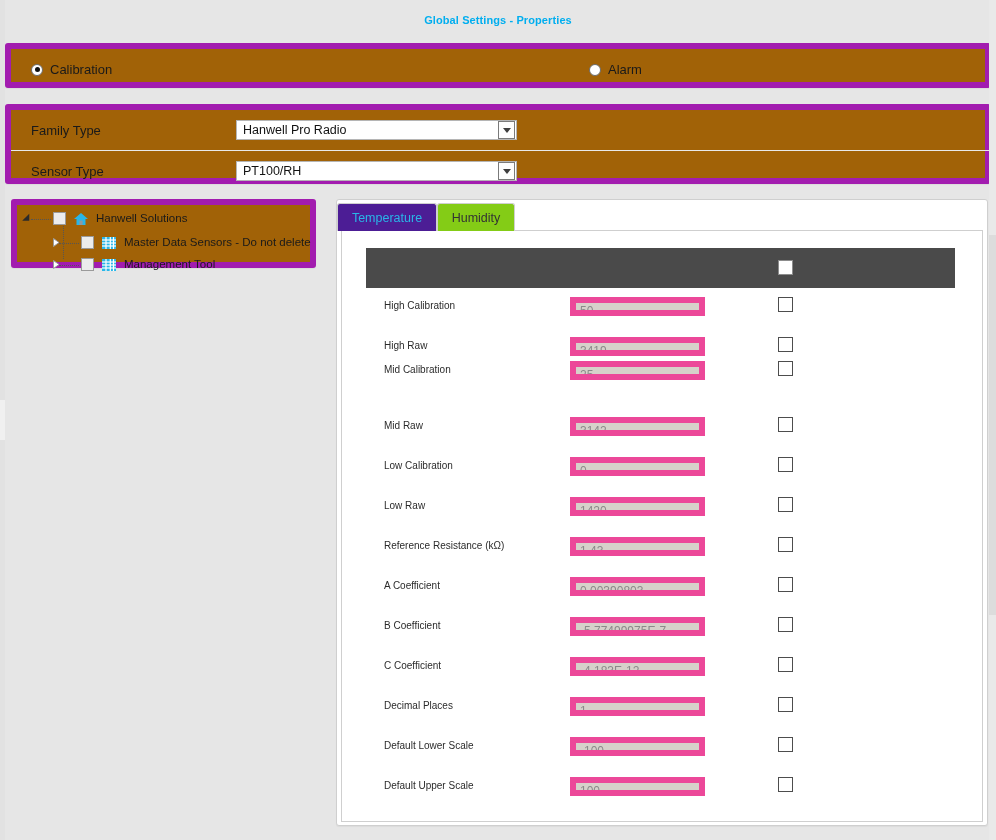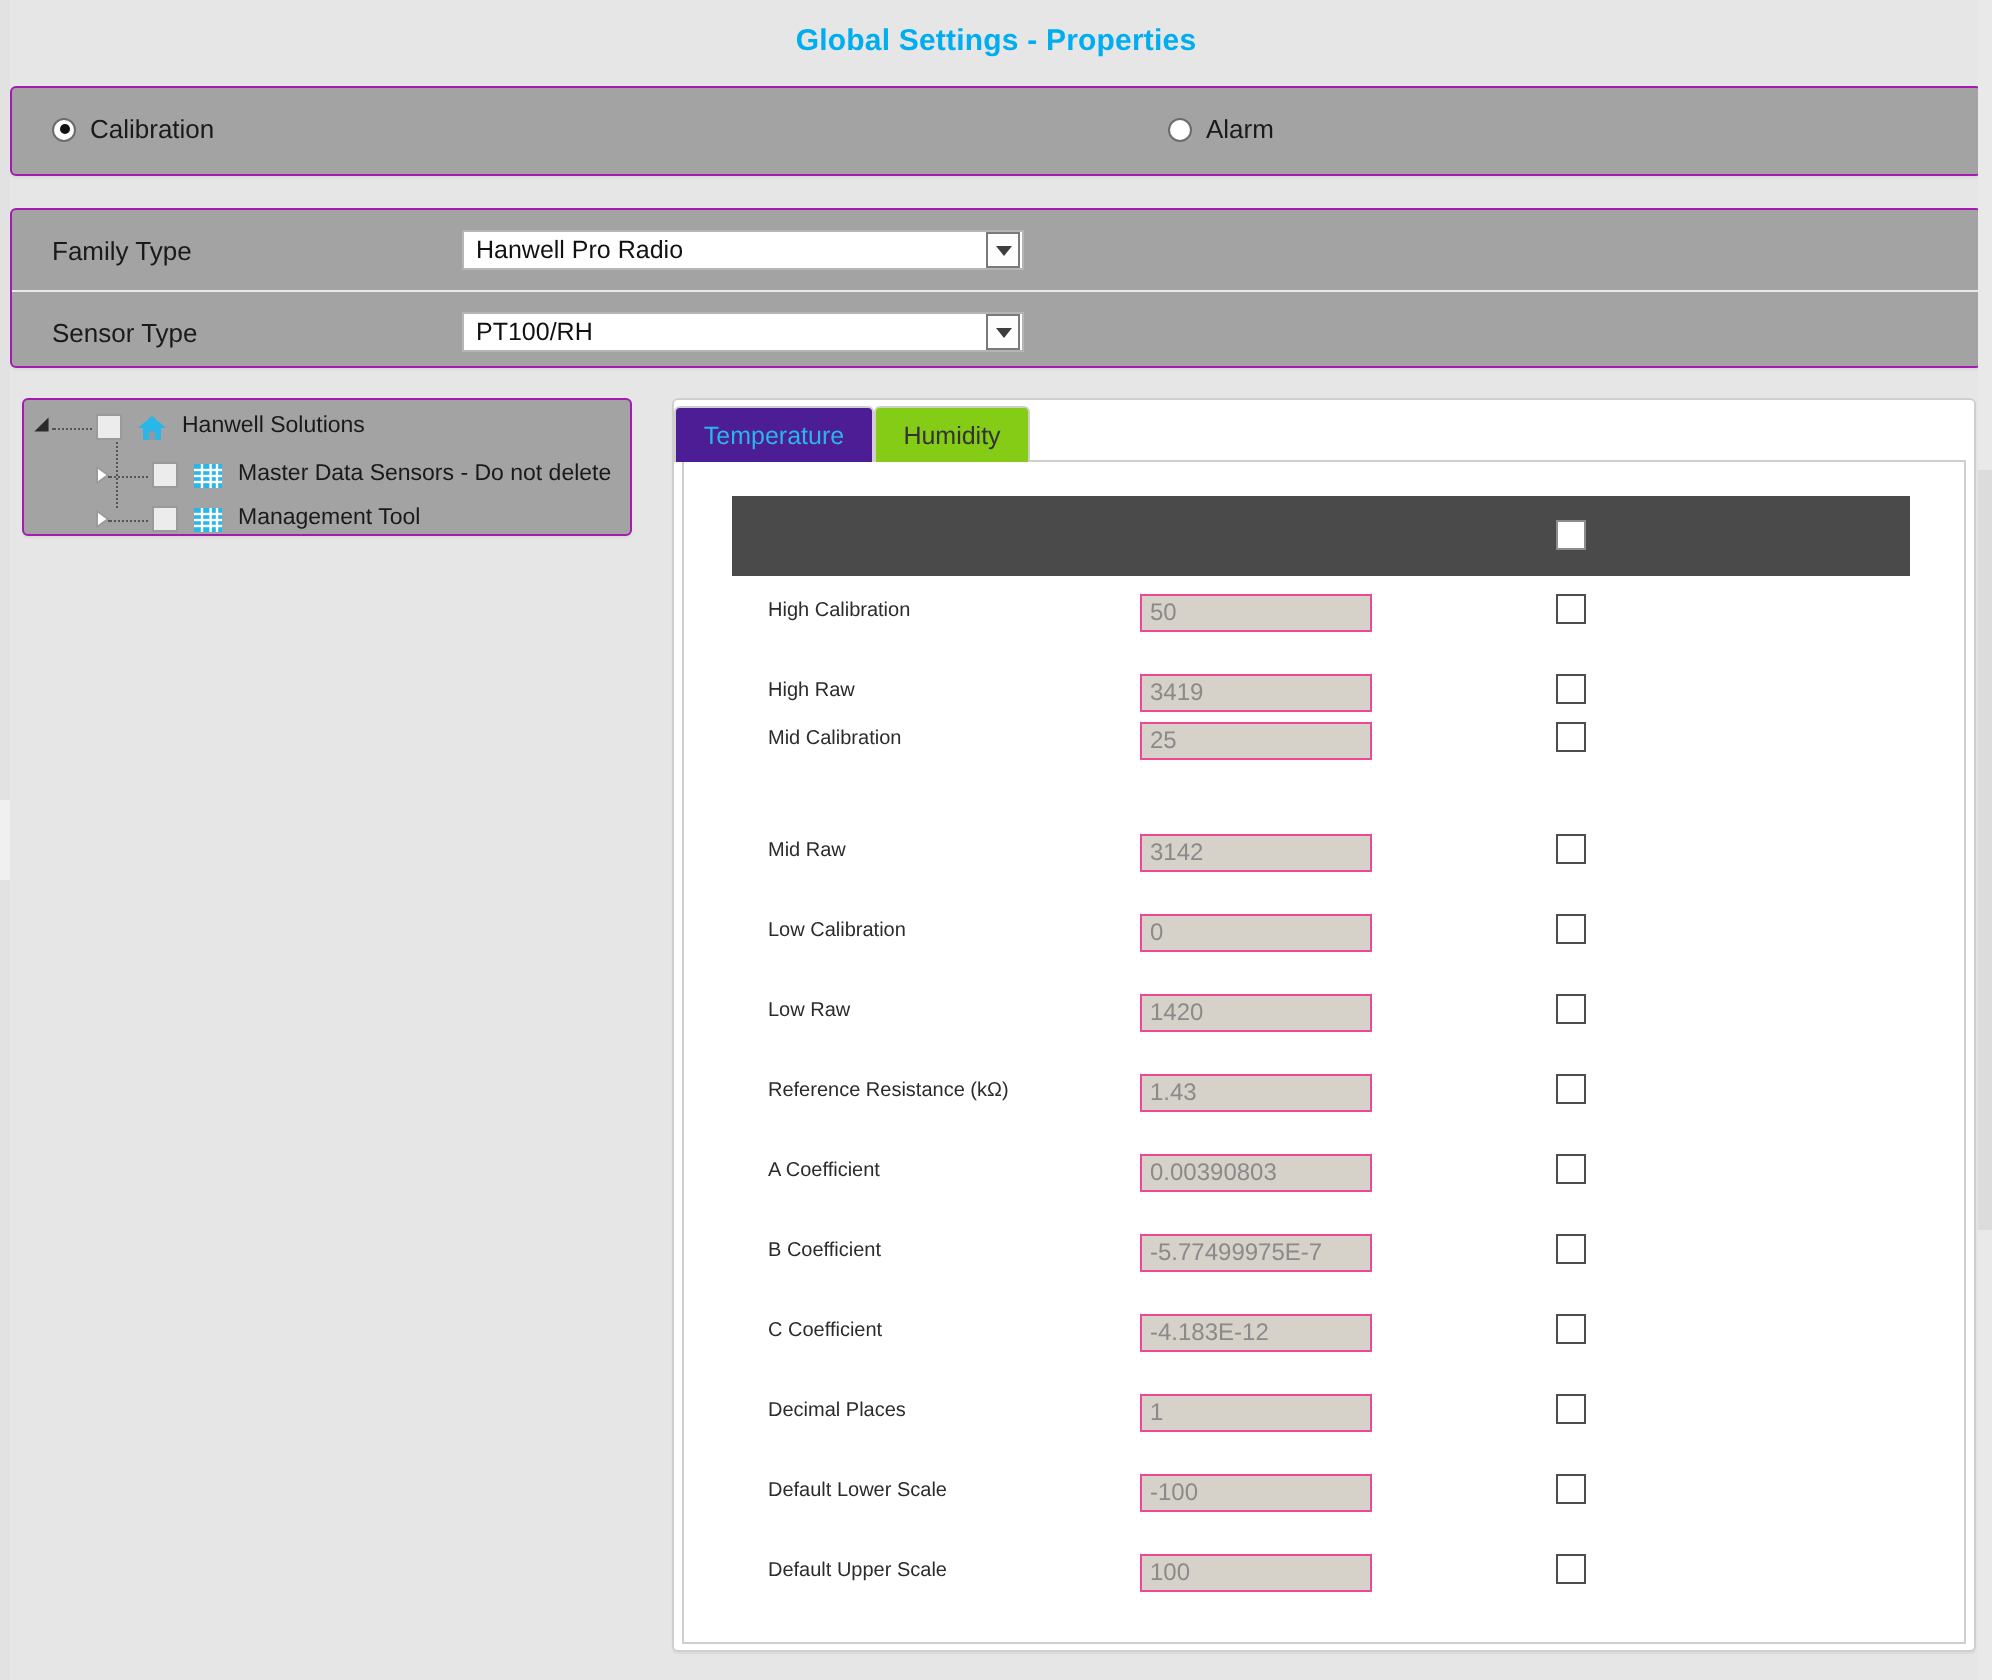--- a/index.html
+++ b/index.html
@@ -20,30 +20,30 @@
   .title-bar {
     position: absolute;
     left: 0; top: 0;
     width: 996px; height: 40px;
     display: flex;
     align-items: center;
     justify-content: center;
   }
   .title-text {
     color: #00aeef;
-    font-size: 15px;
+    font-size: 11px;
     font-weight: bold;
     letter-spacing: .1px;
   }
 
   
   .card {
     position: absolute;
-    background: #a3a3a3;
-    border: 1px solid #a21caf;
+    background: #a16207;
+    border: 6px solid #a21caf;
     border-radius: 3px;
     box-sizing: border-box;
     box-shadow: 0 1px 1px rgba(0,0,0,.05);
   }
 
   
   #mode-card { left: 5px; top: 43px; width: 986px; height: 45px; }
   .radio-opt {
     position: absolute;
     top: 13px;
@@ -274,23 +274,23 @@
   .field-label {
     position: absolute;
     left: 18px; top: 12px;
     font-size: 10px;
     color: #2b2b2b;
     white-space: nowrap;
   }
   .field-input {
     position: absolute;
     left: 204px; top: 9px;
-    width: 116px; height: 19px;
+    width: 135px; height: 19px;
     background: #d6d2ca;
-    border: 1px solid #ec4899;
+    border: 6px solid #ec4899;
     box-sizing: border-box;
     font-size: 12px;
     color: #8a8a8a;
     padding-left: 4px;
     line-height: 17px;
     white-space: nowrap;
     overflow: hidden;
     font-family: "Liberation Sans", sans-serif;
   }
   .field-check {

